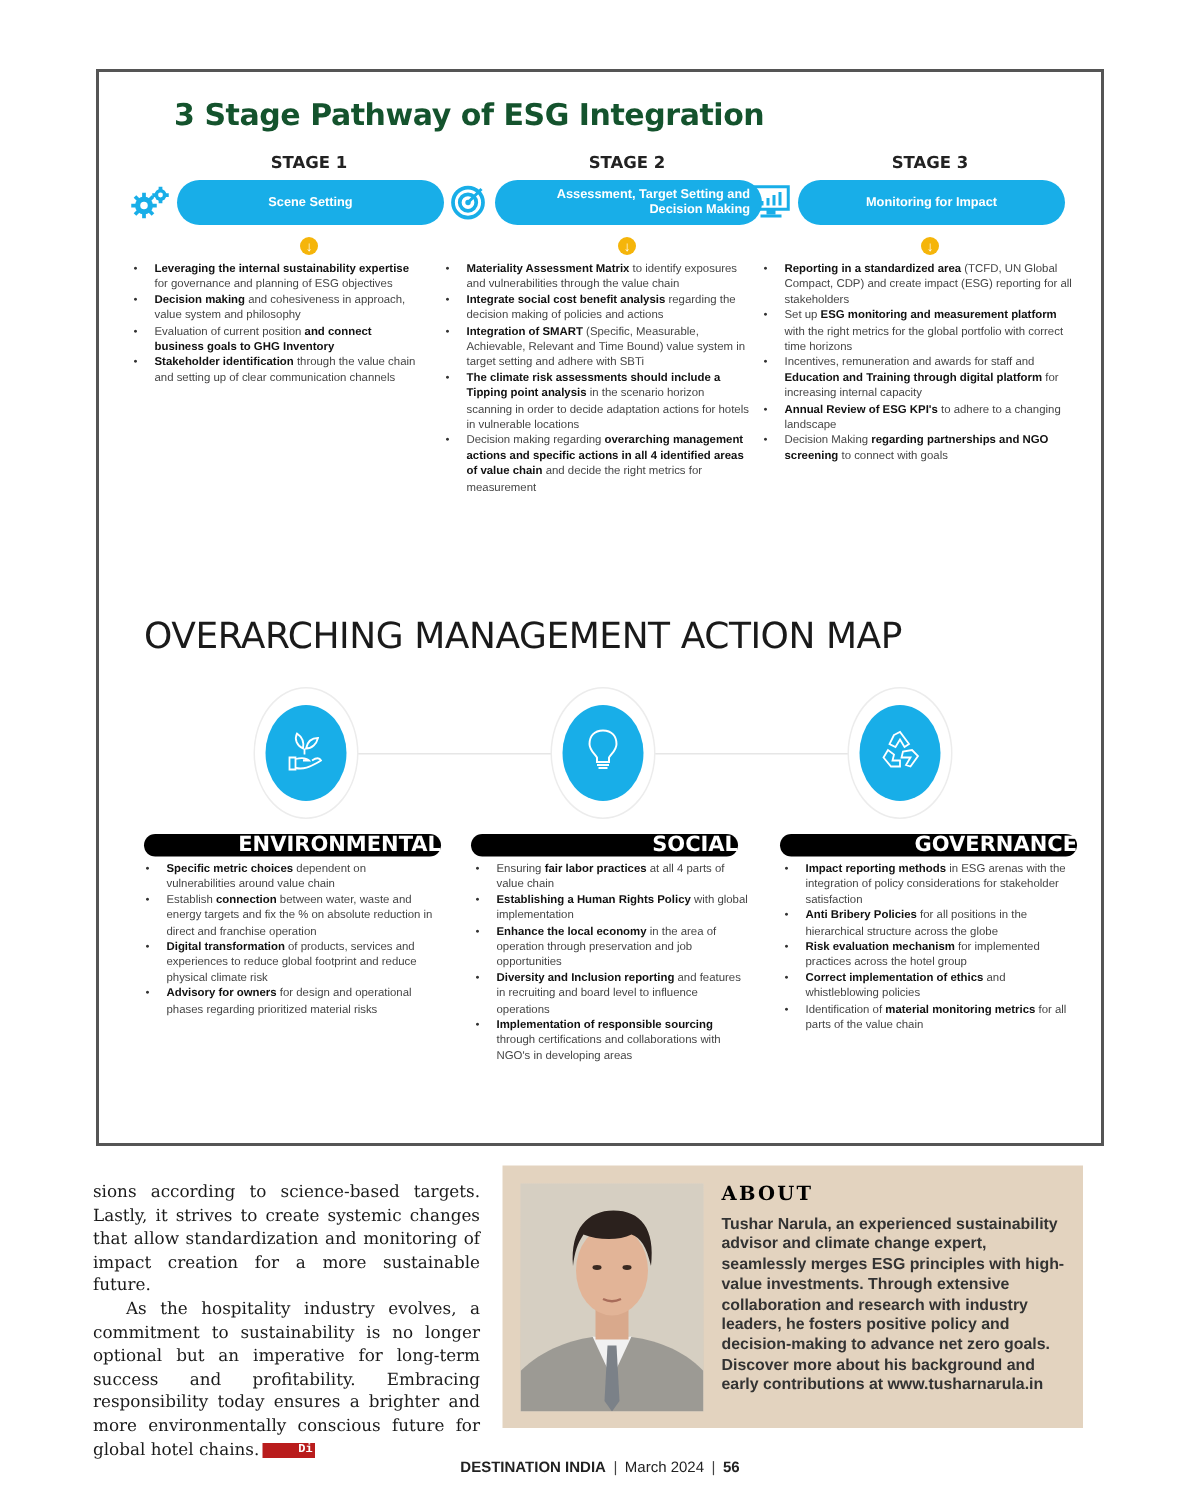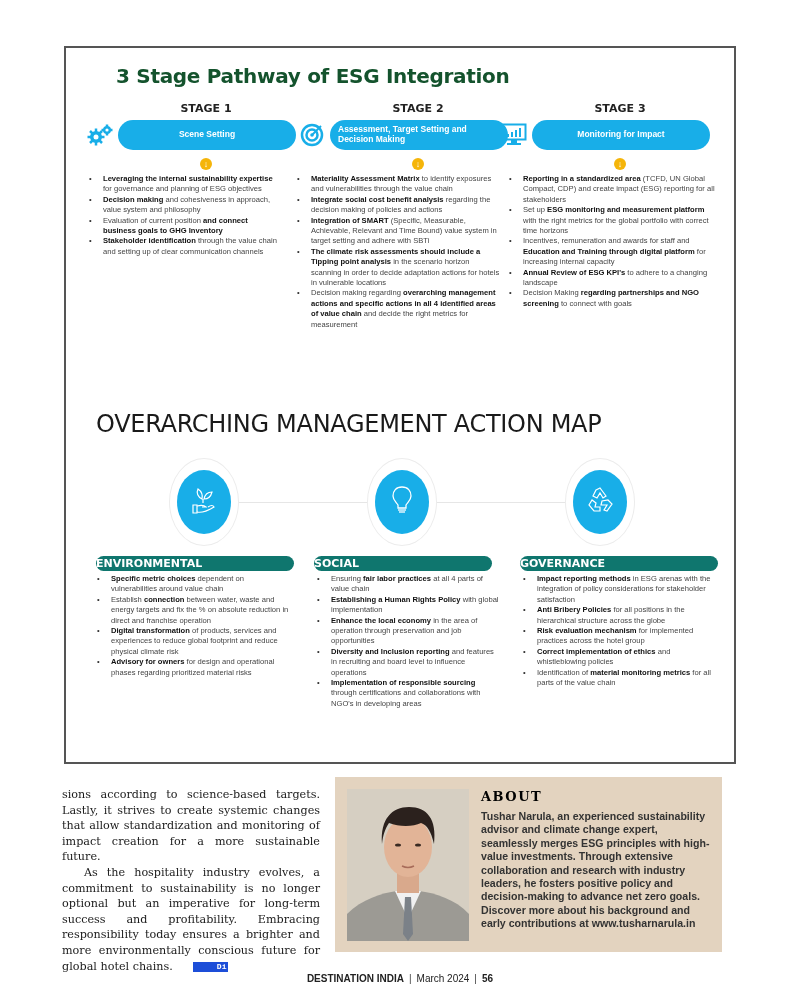--- a/index.html
+++ b/index.html
@@ -3,38 +3,38 @@
 <meta charset="utf-8">
 <style>
   * { box-sizing: border-box; margin: 0; padding: 0; }
   body { width: 800px; height: 1001px; background: #ffffff; position: relative; overflow: hidden; font-family: "Liberation Sans", sans-serif; color: #222; }
   .infographic { position: absolute; left: 64px; top: 46px; width: 672px; height: 718px; border: 2px solid #555; background: #fff; }
   .ig-title { position: absolute; left: 50px; top: 16px; font-size: 20px; font-weight: bold; color: #14532d; font-family: "DejaVu Sans", sans-serif; letter-spacing: -0.3px; }
   .stage-col { position: absolute; top: 54px; width: 210px; }
   .stage-label { text-align: center; font-size: 11px; font-weight: bold; color: #222; font-family: "DejaVu Sans", sans-serif; margin-left: 30px; }
   .stage-row { display: flex; align-items: center; margin-top: 5px; height: 30px; }
   .stage-icon { width: 28px; height: 28px; display: flex; align-items: center; justify-content: center; flex-shrink: 0; }
-  .stage-pill { flex: 1; height: 30px; border-radius: 15px; background: #18aee8; color: #fff; font-size: 8.5px; font-weight: bold; display: flex; align-items: center; justify-content: center; text-align: left; line-height: 1.15; padding: 12px 8px; margin-left: 4px; }
+  .stage-pill { flex: 1; height: 30px; border-radius: 15px; background: #18aee8; color: #fff; font-size: 8.5px; font-weight: bold; display: flex; align-items: center; justify-content: center; text-align: right; line-height: 1.15; padding: 12px 8px; margin-left: 4px; }
   .stage-arrow { margin: 8px 0 0 0; display: flex; justify-content: center; padding-left: 30px; }
   .arrow-dot { width: 12px; height: 12px; border-radius: 50%; background: #f5b50a; display: flex; align-items: center; justify-content: center; color: #fff; font-size: 9px; font-weight: bold; line-height: 1; }
   ul.bullets { list-style: none; font-size: 7.6px; line-height: 10.4px; color: #444; }
   ul.bullets li { position: relative; padding-left: 17px; }
   ul.bullets li::before { content: "•"; position: absolute; left: 3px; top: 0; color: #333; }
   ul.bullets li b { color: #111; }
   .stage-bullets { position: absolute; top: 126px; width: 200px; }
   .section2-title { position: absolute; left: 30px; top: 362px; font-size: 24px; font-weight: normal; color: #1a1a1a; font-family: "DejaVu Sans", sans-serif; letter-spacing: -0.3px; }
   .connector { position: absolute; top: 454px; left: 140px; width: 400px; height: 1px; background: #e6e6e6; }
   .circle-outer { position: absolute; top: 410px; width: 70px; height: 88px; border-radius: 50%; border: 1px solid #ececec; background: #fff; display: flex; align-items: center; justify-content: center; }
   .circle-inner { width: 54px; height: 64px; border-radius: 50%; background: #18aee8; display: flex; align-items: center; justify-content: center; }
-  .pillar-pill { position: absolute; top: 508px; height: 15px; border-radius: 8px; background: #0f766e; color: #fff; font-size: 11px; font-weight: bold; text-align: left; line-height: 15px; font-family: "DejaVu Sans", sans-serif; }
+  .pillar-pill { position: absolute; top: 508px; height: 15px; border-radius: 8px; background: #000000; color: #fff; font-size: 14px; font-weight: bold; text-align: right; line-height: 15px; font-family: "DejaVu Sans", sans-serif; }
   .pillar-bullets { position: absolute; top: 526px; font-size: 8.3px; line-height: 11.2px; }
   .article-text { position: absolute; left: 62px; top: 787px; width: 258px; font-family: "DejaVu Serif", serif; font-size: 11.2px; line-height: 15.6px; color: #1a1a1a; text-align: justify; }
   .article-text p { margin: 0; }
   .article-text p.indent { text-indent: 22px; }
-  .di-mark { display: inline-block; background: #1d4ed8; color: #fff; font-size: 8px; font-weight: bold; padding: 0 2px; line-height: 10px; font-family: Liberation Mono, monospace; vertical-align: middle; margin-left: 20px; }
+  .di-mark { display: inline-block; background: #b91c1c; color: #fff; font-size: 8px; font-weight: bold; padding: 0 2px; line-height: 10px; font-family: Liberation Mono, monospace; vertical-align: middle; margin-left: 2px; }
   .about-box { position: absolute; left: 335px; top: 777px; width: 387px; height: 175px; background: #e3d3bf; }
   .about-photo { position: absolute; left: 12px; top: 12px; width: 122px; height: 152px; background: linear-gradient(180deg, #d8d2c6 0%, #cfc7b9 100%); overflow: hidden; }
   .about-heading { position: absolute; left: 146px; top: 12px; font-family: "DejaVu Serif", serif; font-size: 13px; font-weight: bold; letter-spacing: 1.5px; color: #000000; }
   .about-body { position: absolute; left: 146px; top: 33px; width: 232px; font-family: "Liberation Sans", sans-serif; font-size: 10.6px; line-height: 13.4px; font-weight: bold; color: #333; }
   .footer { position: absolute; top: 973px; left: 0; width: 800px; text-align: center; font-size: 10px; color: #222; font-family: "Liberation Sans", sans-serif; }
   .footer .pub { font-weight: bold; }
   .footer .sep { margin: 0 5px; color: #444; }
   .footer .pg { font-weight: bold; }
 </style>
 </head>

